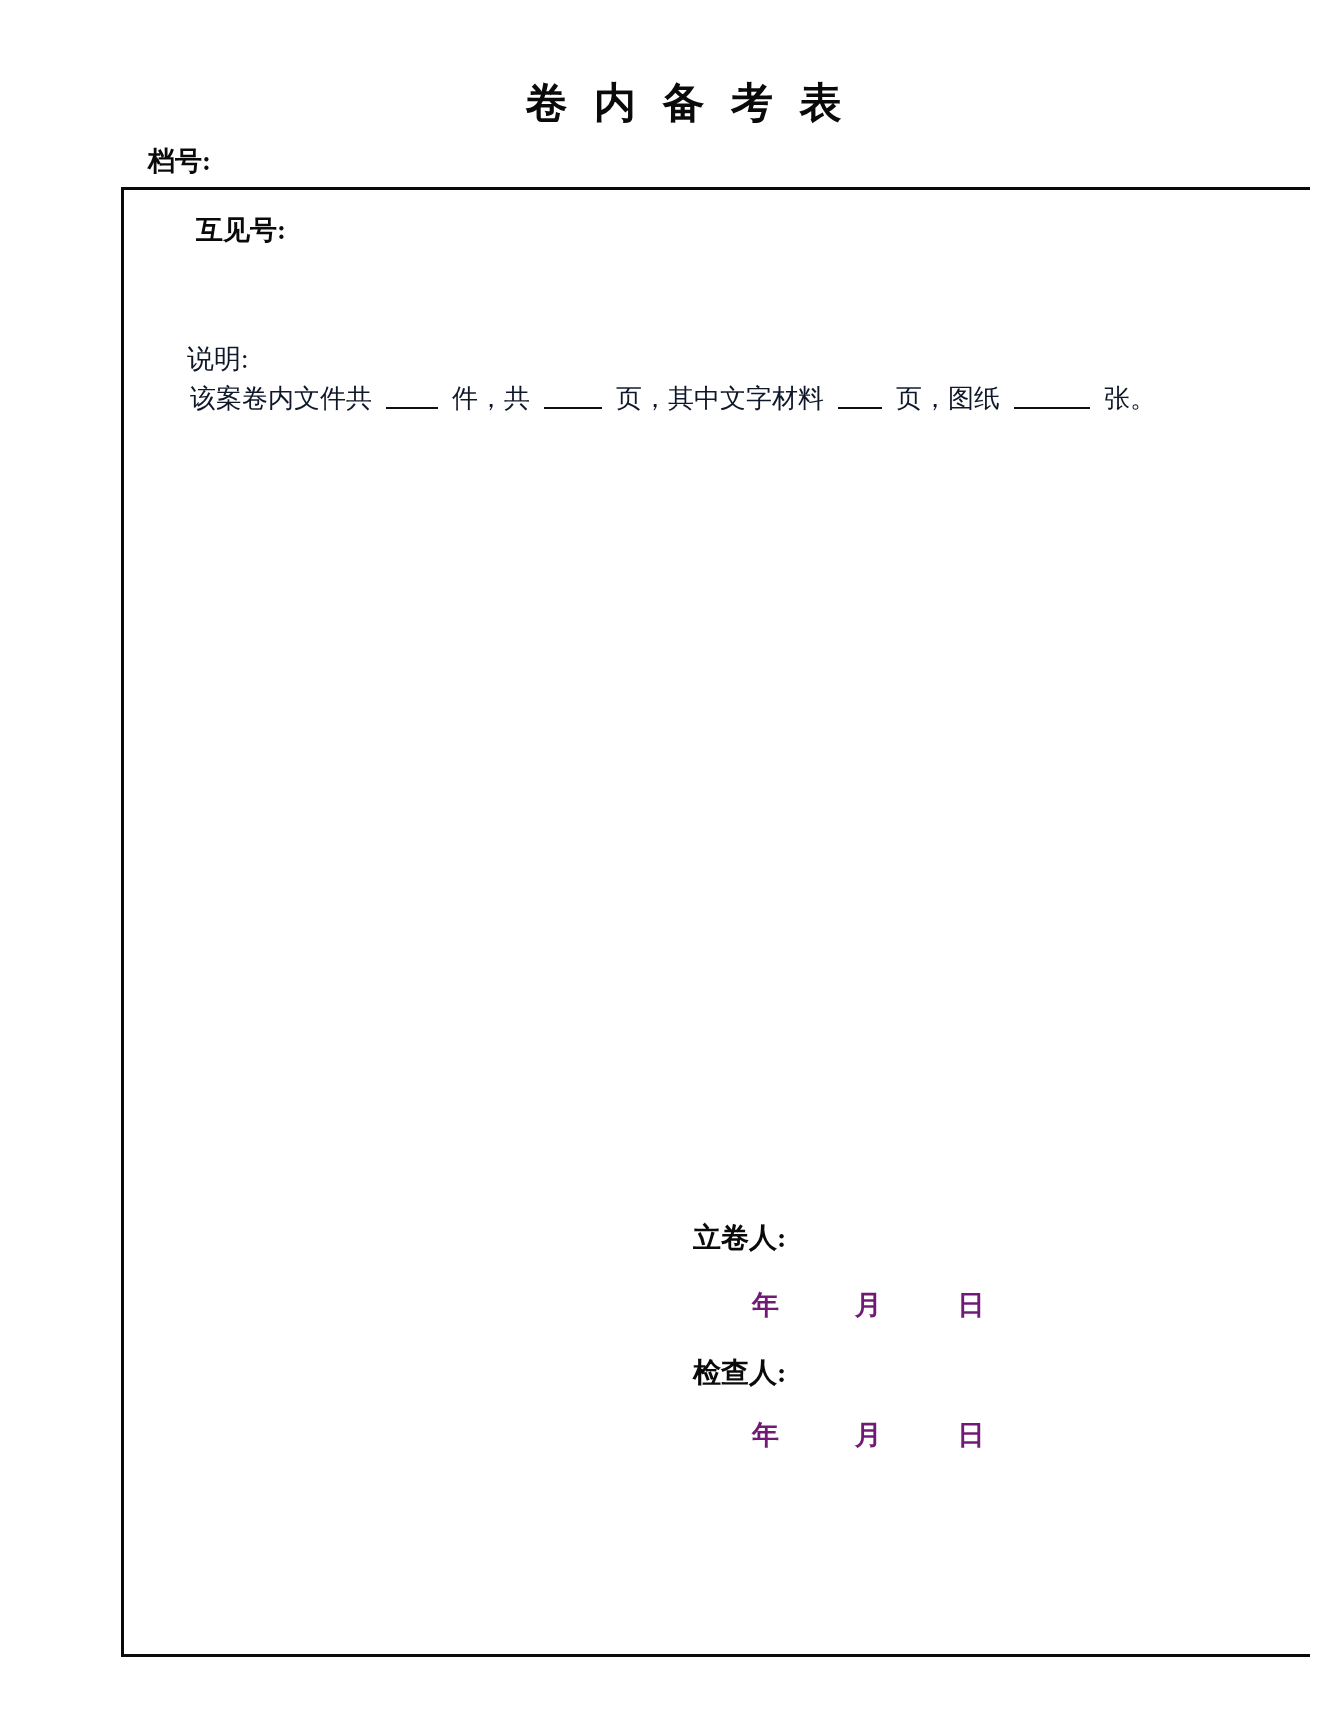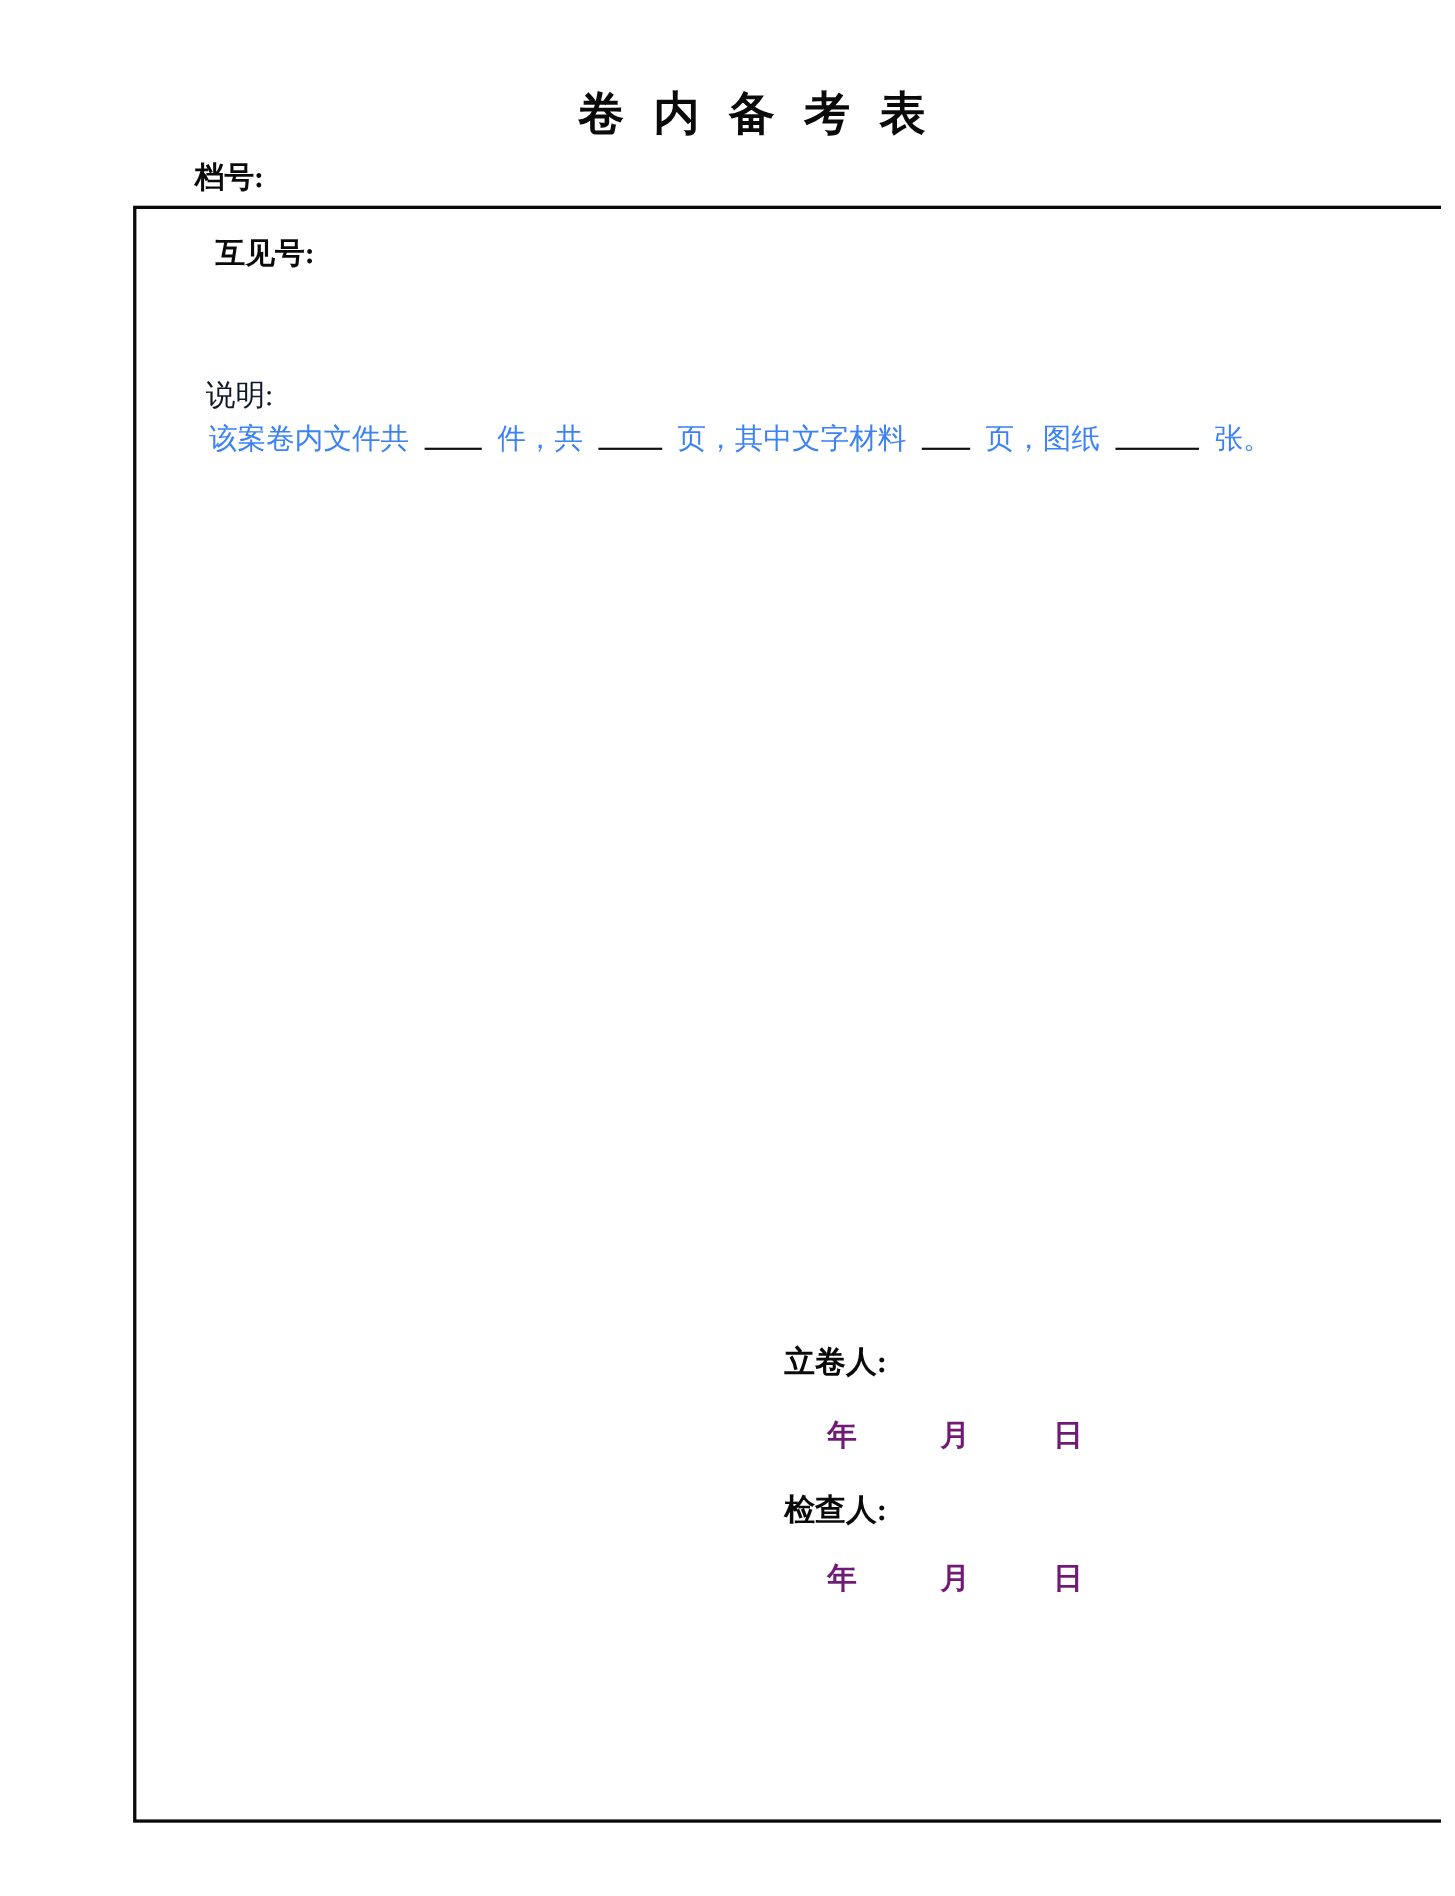--- a/index.html
+++ b/index.html
@@ -22,21 +22,21 @@
     left: 0;
     width: 100%;
     text-align: center;
     font-size: 42px;
     font-weight: bold;
     letter-spacing: 8px;
     color: #0a0a0a;
   }
   .file-no {
     position: absolute;
-    left: 138px;
+    left: 109px;
     top: 104px;
     font-size: 27px;
     font-weight: bold;
     color: #0a0a0a;
   }
   .form-box {
     position: absolute;
     left: 95px;
     top: 145px;
     width: 1304px;
@@ -60,37 +60,37 @@
     font-size: 27px;
     font-weight: normal;
     color: #0f172a;
   }
   .notes-sentence {
     position: absolute;
     left: 40px;
     top: 176px;
     font-size: 26px;
     font-weight: normal;
-    color: #3b82f6;
+    color: #0f172a;
     white-space: nowrap;
   }
   .blank {
     display: inline-block;
     height: 0.95em;
     border-bottom: 2.5px solid #111;
     transform: translateY(2px);
     margin: 0 1px;
   }
   .blank-1 { width: 52px; }
   .blank-2 { width: 58px; }
   .blank-3 { width: 44px; }
   .blank-4 { width: 76px; }
   .sig-label {
     position: absolute;
-    left: 576px;
+    left: 556px;
     font-size: 28px;
     font-weight: bold;
     color: #0a0a0a;
   }
   .sig-filer   { top: 1016px; }
   .sig-checker { top: 1151px; }
   .date-row {
     position: absolute;
     left: 602px;
     font-size: 27px;

